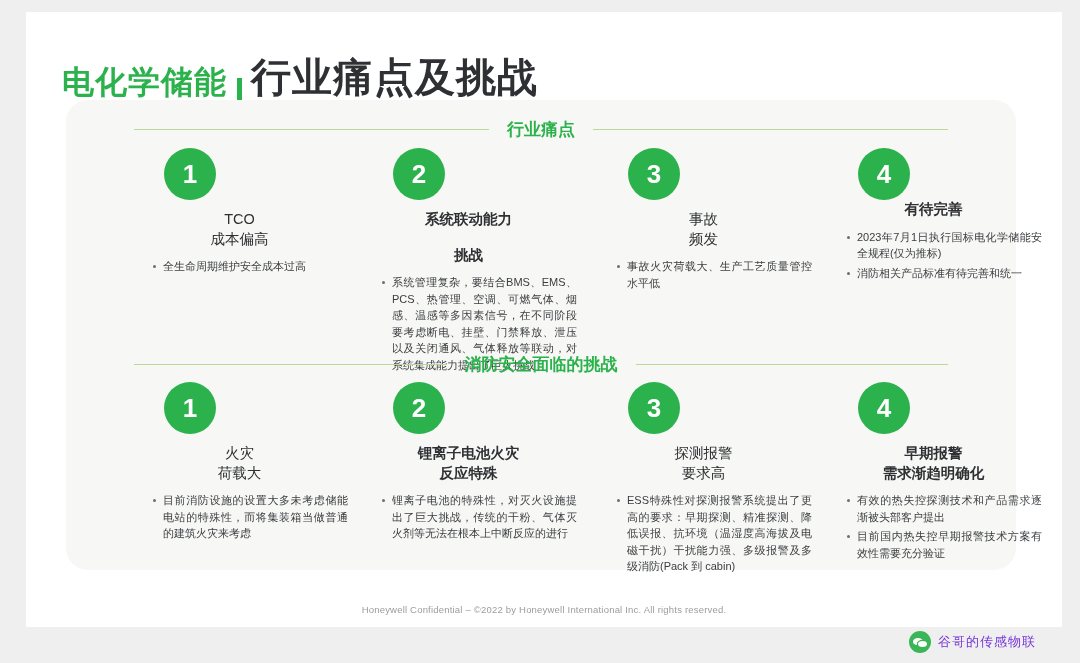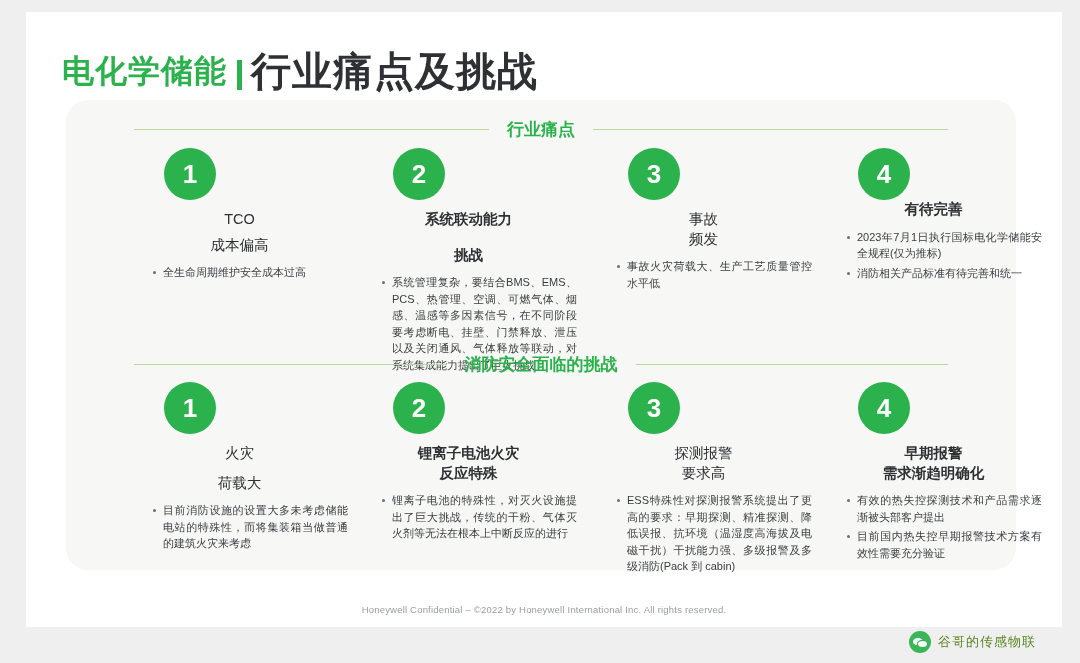--- a/index.html
+++ b/index.html
@@ -55,23 +55,23 @@
     left: 26px; top: 12px;
     width: 1036px;
     height: 615px;
     background: #ffffff;
   }
 
   
   .title-row {
     position: absolute;
     left: 36px;
-    top: 32px;
+    top: 38px;
     display: flex;
-    align-items: center;
+    align-items: flex-end;
     white-space: nowrap;
   }
   .title-green {
     font-size: 32px;
     font-weight: bold;
     color: #2bb24c;
     letter-spacing: 1px;
   }
   .title-bar {
     display: inline-block;
@@ -232,21 +232,21 @@
     content: "";
     position: absolute;
     left: 9px; top: 10px;
     width: 9px; height: 6px;
     background: #ffffff;
     border-radius: 50%;
     box-shadow: 0 0 0 1.2px #2bb24c;
   }
   .wechat-text {
     font-size: 13px;
-    color: #4d7c0f;
+    color: #6d28d9;
     letter-spacing: 1px;
   }
 </style>
 </head>
 <body>
 
 <div class="slide">
   <div class="top-band"></div>
   <div class="bottom-band"></div>
   <div class="left-band"></div>
@@ -264,21 +264,21 @@
 
       <div class="section-head one">
         <span class="line left"></span>
         <span class="text">行业痛点</span>
         <span class="line right"></span>
       </div>
 
       <div class="col row1 c1">
         <div class="badge">1</div>
         <div class="col-title light">TCO</div>
-        <div class="col-title light" style="margin-top:6px">成本偏高</div>
+        <div class="col-title light" style="margin-top:0">成本偏高</div>
         <ul class="bullets">
           <li>全生命周期维护安全成本过高</li>
         </ul>
       </div>
 
       <div class="col row1 c2">
         <div class="badge">2</div>
         <div class="col-title">系统联动能力</div>
         <div class="col-title" style="margin-top:16px">挑战</div>
         <ul class="bullets">
@@ -306,21 +306,21 @@
 
       <div class="section-head two">
         <span class="line left"></span>
         <span class="text">消防安全面临的挑战</span>
         <span class="line right"></span>
       </div>
 
       <div class="col row2 c1">
         <div class="badge">1</div>
         <div class="col-title light">火灾</div>
-        <div class="col-title light" style="margin-top:10px">荷载大</div>
+        <div class="col-title light" style="margin-top:0">荷载大</div>
         <ul class="bullets">
           <li>目前消防设施的设置大多未考虑储能电站的特殊性，而将集装箱当做普通的建筑火灾来考虑</li>
         </ul>
       </div>
 
       <div class="col row2 c2">
         <div class="badge">2</div>
         <div class="col-title">锂离子电池火灾</div>
         <div class="col-title" style="margin-top:0">反应特殊</div>
         <ul class="bullets">

